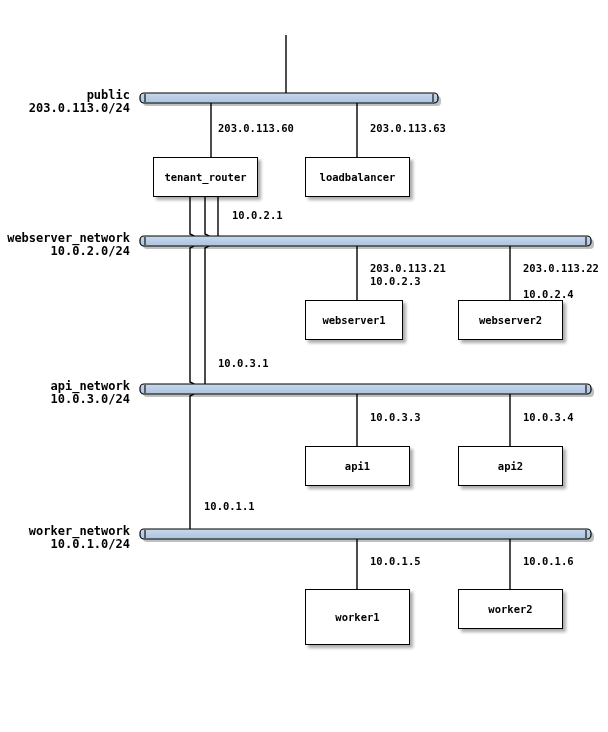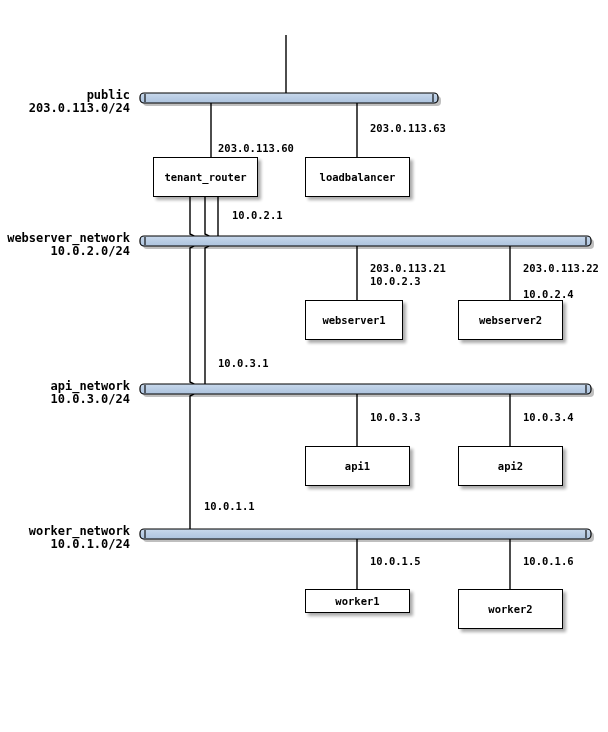--- a/index.html
+++ b/index.html
@@ -122,21 +122,21 @@
       </g>
   </svg>
 
   <div id="net-labels">
       <div class="net-label" style="right: 478px; top: 89px;"><div>public</div><div>203.0.113.0/24</div></div>
       <div class="net-label" style="right: 478px; top: 232px;"><div>webserver_network</div><div>10.0.2.0/24</div></div>
       <div class="net-label" style="right: 478px; top: 380px;"><div>api_network</div><div>10.0.3.0/24</div></div>
       <div class="net-label" style="right: 478px; top: 525px;"><div>worker_network</div><div>10.0.1.0/24</div></div>
     </div>
   <div id="ip-labels">
-      <div class="ip-label" style="left: 218px; top: 122px; margin-top: 20px;">203.0.113.60</div>
+      <div class="ip-label" style="left: 218px; top: 122px;">203.0.113.60</div>
       <div class="ip-label" style="left: 370px; top: 122px;">203.0.113.63</div>
       <div class="ip-label" style="left: 232px; top: 209px;">10.0.2.1</div>
       <div class="ip-label" style="left: 218px; top: 357px;">10.0.3.1</div>
       <div class="ip-label" style="left: 204px; top: 500px;">10.0.1.1</div>
       <div class="ip-label" style="left: 370px; top: 262px;">203.0.113.21</div>
       <div class="ip-label" style="left: 370px; top: 275px;">10.0.2.3</div>
       <div class="ip-label" style="left: 523px; top: 262px;">203.0.113.22</div>
       <div class="ip-label" style="left: 523px; top: 275px; margin-top: 13px;">10.0.2.4</div>
       <div class="ip-label" style="left: 370px; top: 411px;">10.0.3.3</div>
       <div class="ip-label" style="left: 523px; top: 411px;">10.0.3.4</div>
@@ -155,20 +155,20 @@
       </div>
       <div class="node-box" style="left: 458px; top: 300px; width: 105px; height: 40px;">
         <span>webserver2</span>
       </div>
       <div class="node-box" style="left: 305px; top: 446px; width: 105px; height: 40px;">
         <span>api1</span>
       </div>
       <div class="node-box" style="left: 458px; top: 446px; width: 105px; height: 40px;">
         <span>api2</span>
       </div>
-      <div class="node-box" style="left: 305px; top: 589px; width: 105px; height: 24px;">
+      <div class="node-box" style="left: 305px; top: 589px; width: 105px; height: 56px;">
         <span>worker1</span>
       </div>
       <div class="node-box" style="left: 458px; top: 589px; width: 105px; height: 40px; align-items: center;">
         <span>worker2</span>
       </div>
     </div>
 </div>
 
 </body></html>

